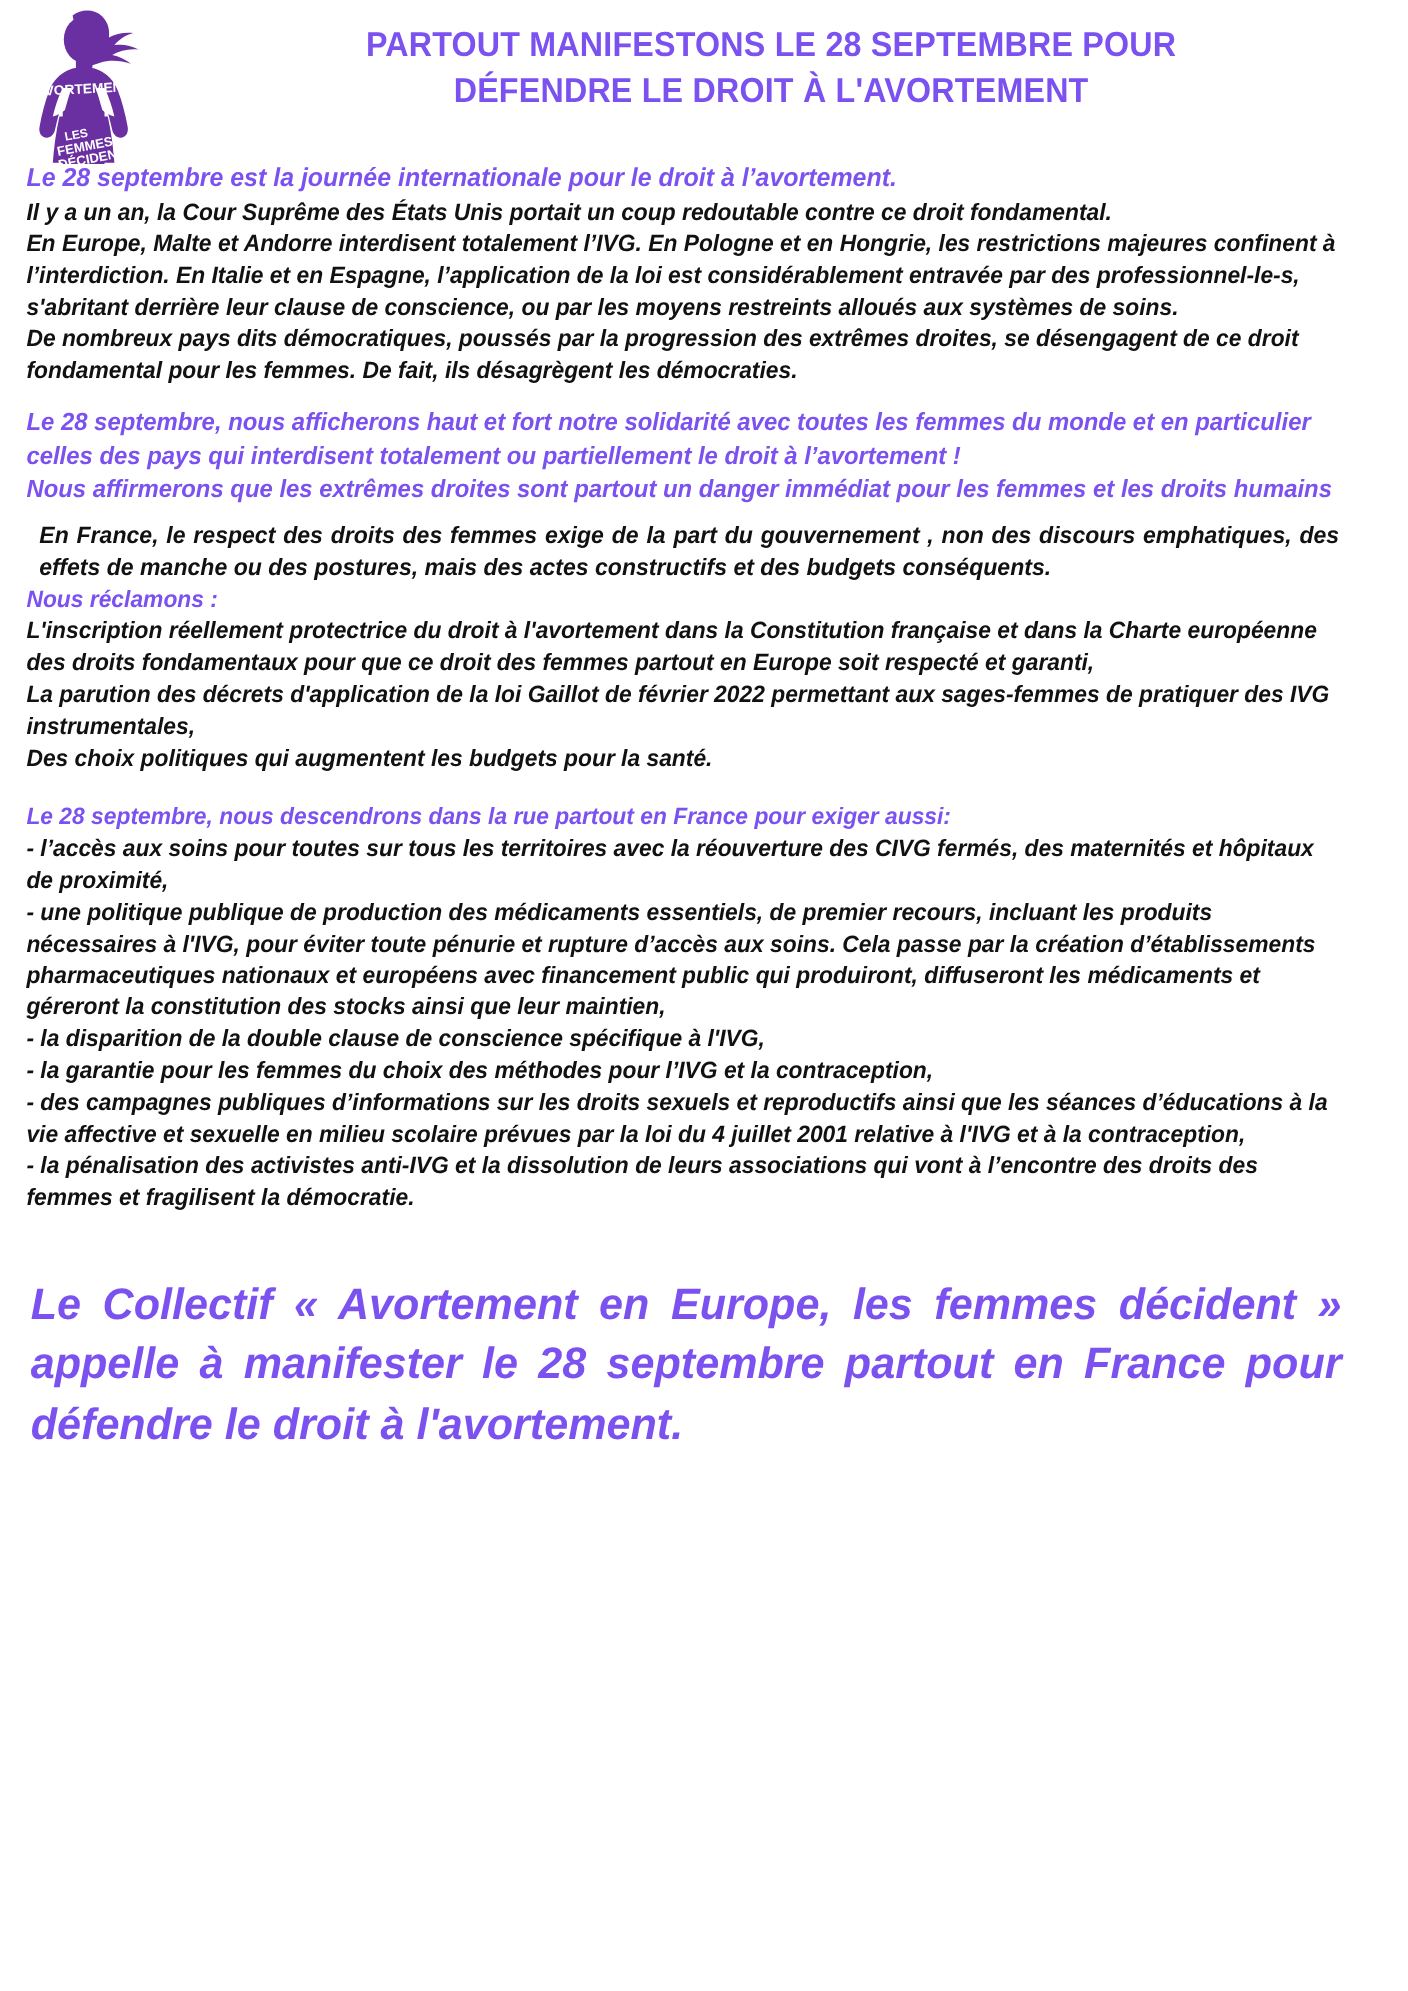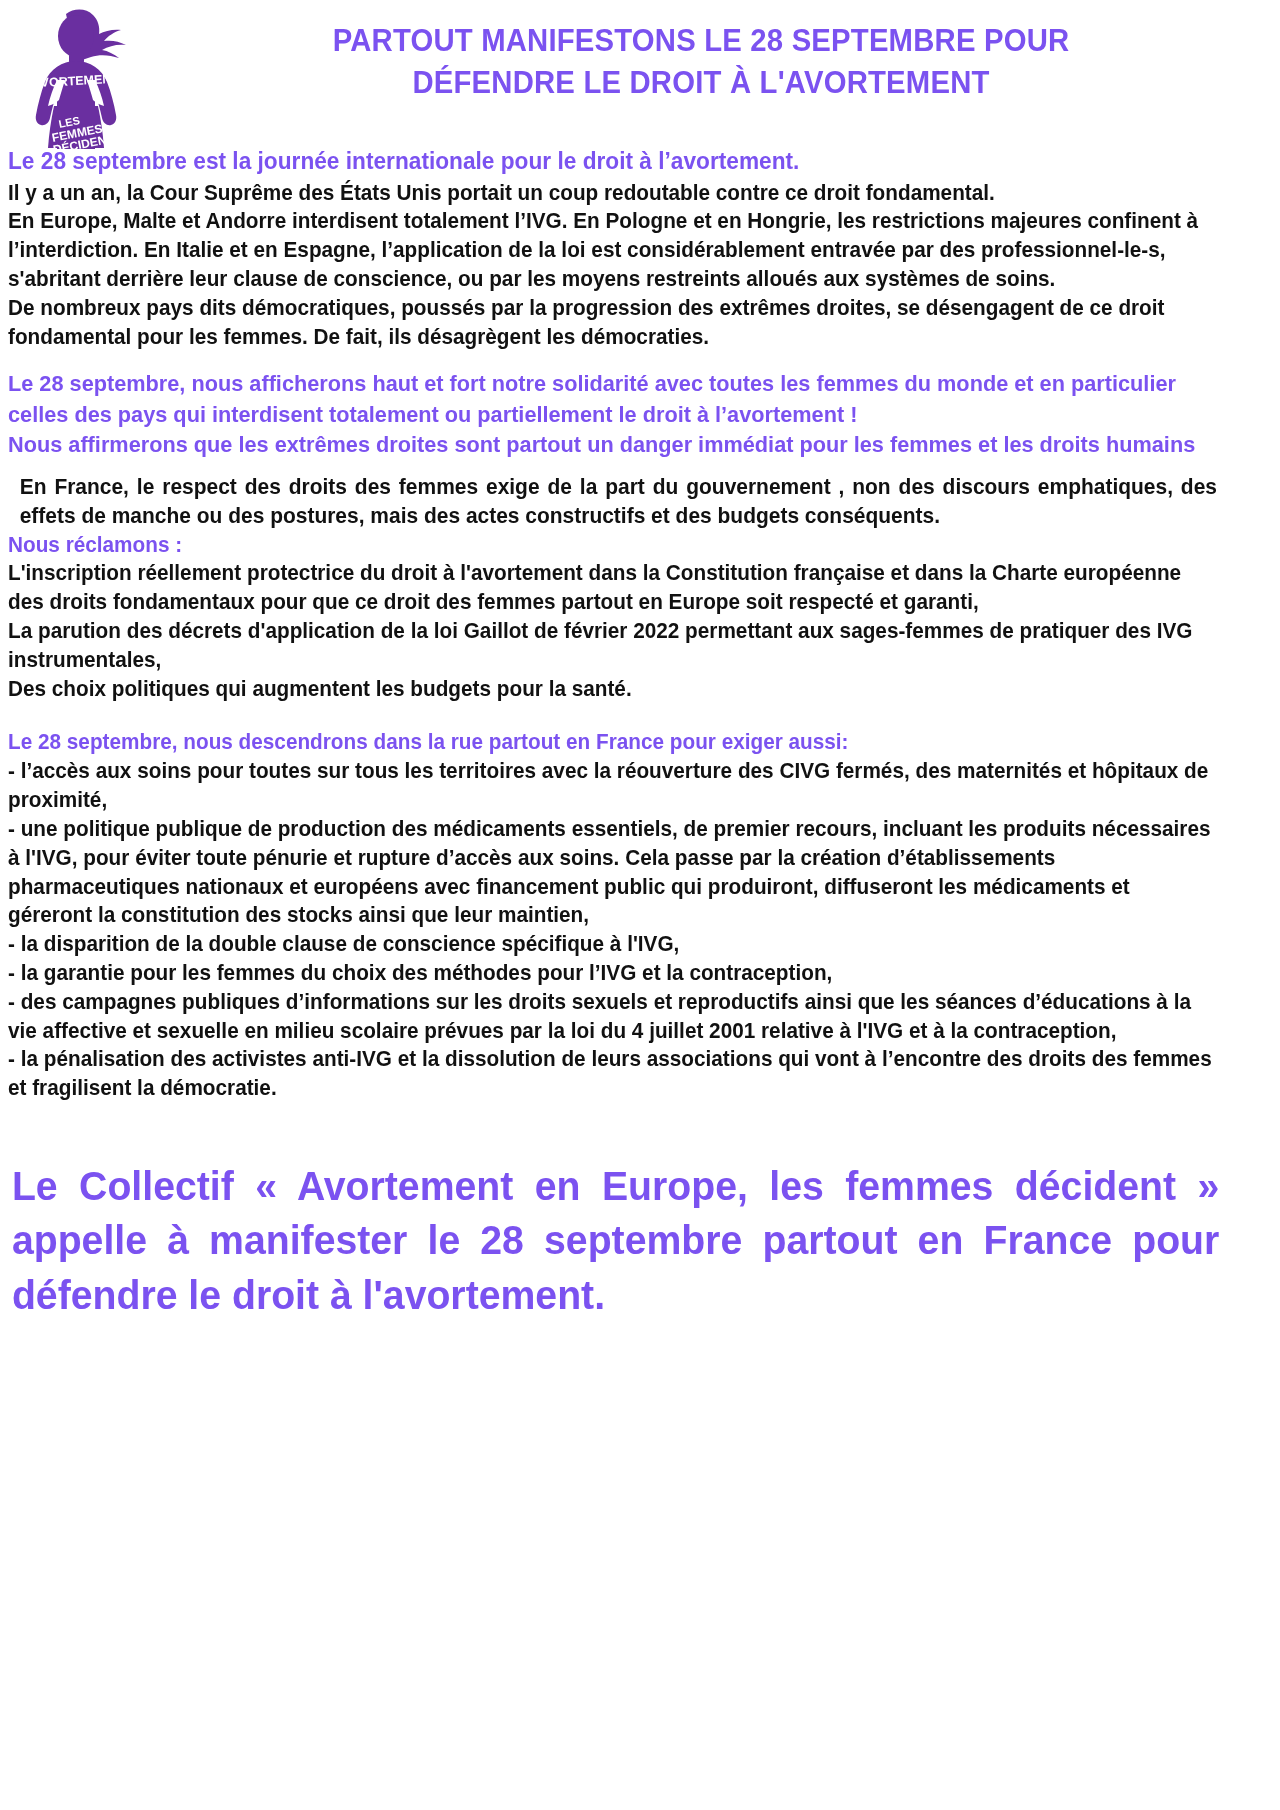--- a/index.html
+++ b/index.html
@@ -46,21 +46,22 @@
     line-height:1.33;
     letter-spacing:0.2px;
     font-family:"Liberation Sans","DejaVu Sans",sans-serif;
     transform:scaleX(0.93);
     transform-origin:center;
     white-space:nowrap;
   }
 
   
   .content{
-    padding:0 22px 0 8px;
+    padding:0 22px 0 24px;
+    font-style:italic;
   }
   p{margin:0;}
 
   .lead{
     color:#7b52f0;
     font-weight:bold;
     font-size:23.5px;
     line-height:1.30;
     margin-bottom:2px;
     transform:scaleX(0.965);

